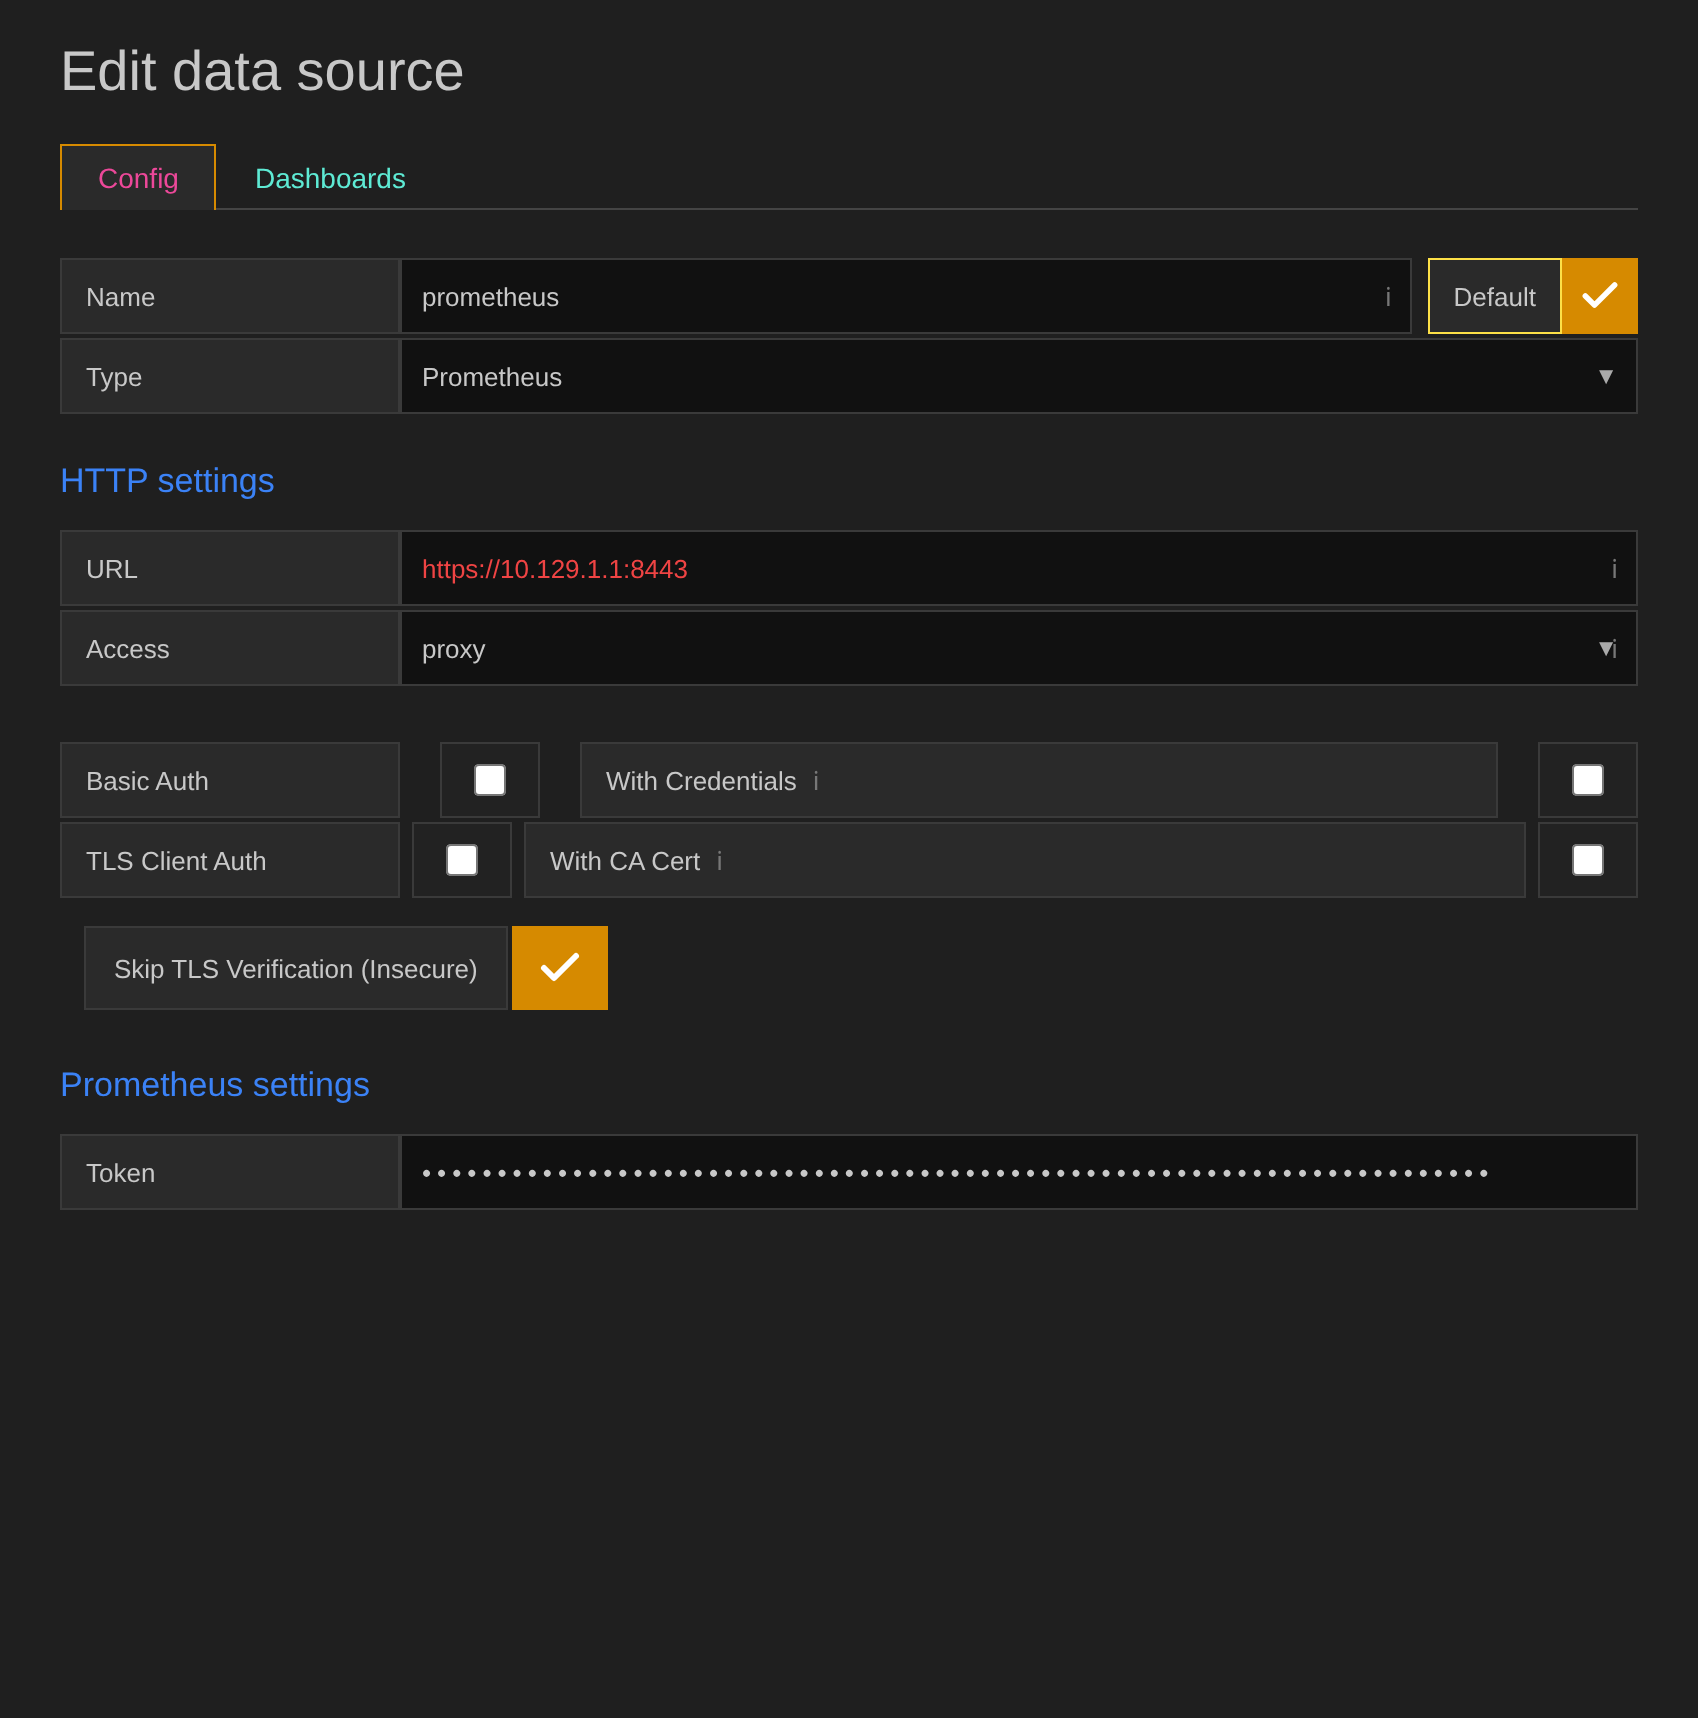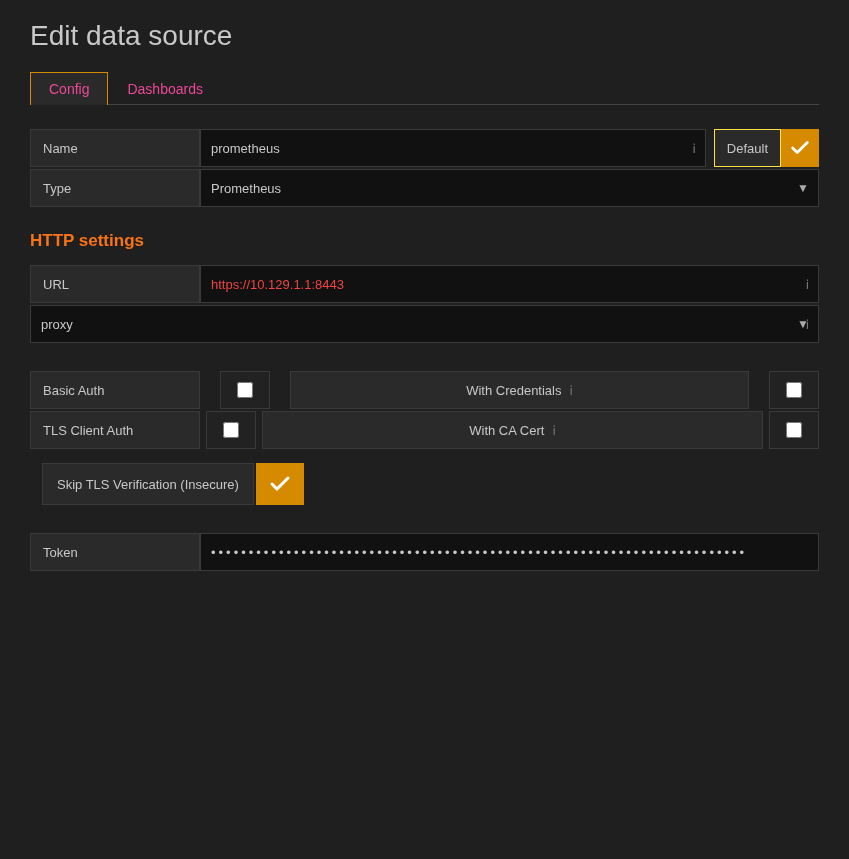--- a/index.html
+++ b/index.html
@@ -23,38 +23,38 @@
 
     .tabs {
       display: flex;
       border-bottom: 1px solid #444;
       margin-bottom: 24px;
     }
 
     .tab {
       padding: 8px 18px;
       cursor: pointer;
-      color: #ec4899;
+      color: #5eead4;
       font-size: 14px;
       border: 1px solid transparent;
       border-bottom: none;
       margin-bottom: -1px;
     }
 
     .tab.active {
       border-color: #d68a00;
       background-color: #2a2a2a;
       color: #ec4899;
     }
 
     .section-title {
       font-size: 17px;
-      color: #f97316;
+      color: #3b82f6;
       margin-bottom: 14px;
-      font-weight: 700;
+      font-weight: 400;
     }
 
     .form-section {
       margin-bottom: 28px;
     }
 
     .form-row {
       display: flex;
       align-items: center;
       margin-bottom: 2px;
@@ -195,21 +195,20 @@
     .auth-option-label {
       background-color: #2a2a2a;
       border: 1px solid #3a3a3a;
       color: #c8c8c8;
       padding: 8px 12px;
       min-height: 38px;
       display: flex;
       align-items: center;
       font-size: 13px;
       gap: 8px;
-      justify-content: center;
     }
 
     .skip-tls-row {
       display: flex;
       align-items: center;
       margin-bottom: 28px;
       margin-top: 10px;
       padding-left: 12px;
     }
 
@@ -302,20 +301,21 @@
 
   <div class="form-row">
     <div class="form-label">URL</div>
     <div style="flex:1; position:relative; display:flex; align-items:center;">
       <input type="text" value="https://10.129.1.1:8443" style="width: 100%; background: rgb(17, 17, 17); border: 1px solid rgb(58, 58, 58); color: #ef4444; padding: 8px 34px 8px 10px; min-height: 38px; font-size: 13px; outline: none;">
       <span style="position:absolute;right:10px;color:#777;font-size:13px;">ℹ</span>
     </div>
   </div>
 
   <div class="form-row">
+    <div class="form-label">Access</div>
     <div class="select-wrap" style="flex:1;">
       <select>
         <option>proxy</option>
         <option>direct</option>
       </select>
       <span class="select-arrow">▼</span>
       <span style="position:absolute;right:10px;color:#777;font-size:13px;">ℹ</span>
     </div>
   </div>
 </div>
@@ -354,20 +354,21 @@
     <div class="skip-tls-label">Skip TLS Verification (Insecure)</div>
     <div class="skip-tls-checkbox">
       <svg viewBox="0 0 24 24" fill="none" stroke="#fff" stroke-width="3" stroke-linecap="round" stroke-linejoin="round">
         <polyline points="20 6 9 17 4 12"></polyline>
       </svg>
     </div>
   </div>
 </div>
 
 <div class="form-section">
+  <h2 class="section-title">Prometheus settings</h2>
 
   <div class="form-row">
     <div class="form-label">Token</div>
     <div style="flex:1;">
       <input type="password" class="token-input" value="aaaaaaaaaaaaaaaaaaaaaaaaaaaaaaaaaaaaaaaaaaaaaaaaaaaaaaaaaaaaaaaaaaaaaaa" style="width: 100%; background: rgb(17, 17, 17); border: 1px solid rgb(58, 58, 58); color: rgb(200, 200, 200); padding: 8px 10px; min-height: 38px; font-size: 13px; outline: none; letter-spacing: 3px;">
     </div>
   </div>
 </div>
 
 </body></html>

